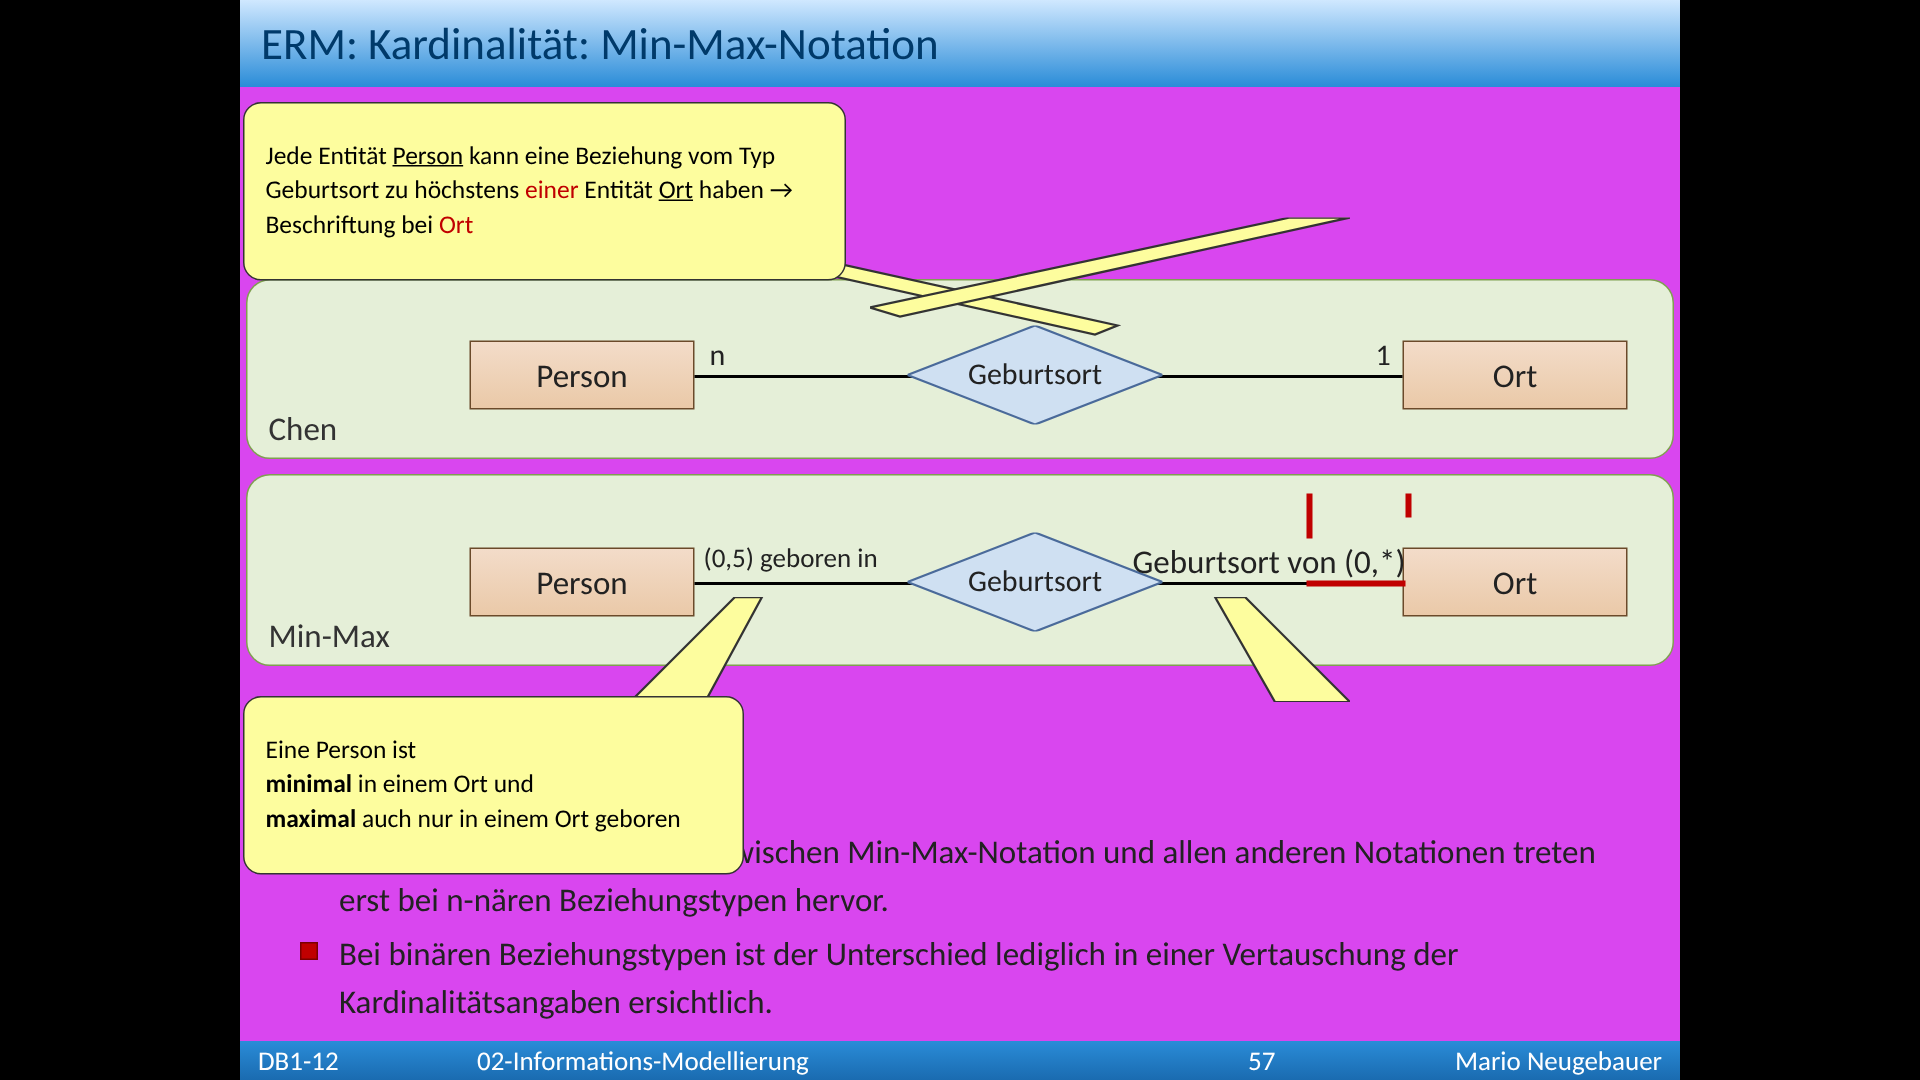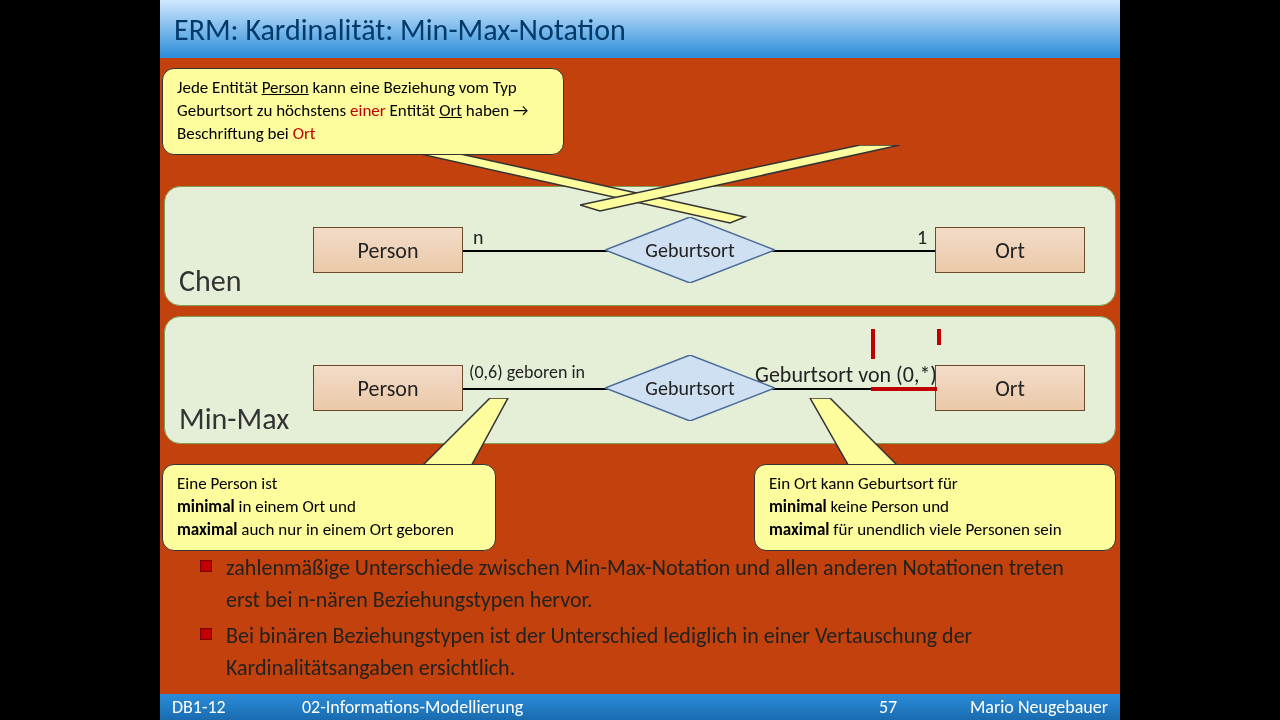--- a/index.html
+++ b/index.html
@@ -1,38 +1,38 @@
 <!DOCTYPE html>
 <html><head>
 <meta charset="utf-8">
 <style>
   * { box-sizing: border-box; margin: 0; padding: 0; }
   body { width: 1280px; height: 720px; background: #000; font-family: Calibri, Arial, sans-serif; overflow: hidden; }
-  .slide { position: absolute; left: 160px; top: 0; width: 960px; height: 720px; background: #c2410c; }
+  .slide { position: absolute; left: 160px; top: 0; width: 960px; height: 720px; background: #d946ef; }
   .title-bar { height: 58px; background: linear-gradient(to bottom, #d0e8ff 0%, #2a8cd8 100%); display: flex; align-items: center; padding-left: 14px; }
   .title { font-size: 30px; color: #003a6a; font-weight: 400; }
   .content { position: relative; width: 100%; height: calc(100% - 58px - 26px); }
-  .footer { position: absolute; bottom: 0; left: 0; right: 0; height: 26px; background: linear-gradient(to bottom, #2a8cd8, #1a6bb0); color: #fff; display: flex; align-items: center; font-size: 18px; padding: 0 12px; }
+  .footer { position: absolute; bottom: 0; left: 0; right: 0; height: 26px; background: linear-gradient(to bottom, #2a8cd8, #1a6bb0); color: #fff; display: flex; align-items: center; font-size: 18px; padding: 0 12px; gap: 16px; }
   .footer .ft-left { flex: 0 0 130px; }
   .footer .ft-mid { flex: 1; }
-  .footer .ft-page { flex: 0 0 80px; text-align: center; }
+  .footer .ft-page { flex: 0 0 80px; }
   .footer .ft-auth { flex: 0 0 180px; text-align: right; }
 
   .callout {
     position: absolute; background: #fdfd9e; border: 1.5px solid #333; border-radius: 12px;
-    padding: 8px 14px; font-size: 17px; line-height: 1.35; z-index: 5;
+    padding: 24px 14px; font-size: 17px; line-height: 1.35; z-index: 5;
   }
   .callout .ul { text-decoration: underline; }
   .callout .red { color: #c00000; }
 
   .panel {
     position: absolute; left: 4px; right: 4px; background: #e5efd8; border: 1.5px solid #7fa050;
     border-radius: 16px; padding: 12px;
   }
-  .panel-label { position: absolute; left: 14px; bottom: 6px; font-size: 30px; color: #333; }
+  .panel-label { position: absolute; left: 14px; bottom: 6px; font-size: 22px; color: #333; }
 
   .entity {
     position: absolute; width: 150px; height: 46px; background: linear-gradient(to bottom, #f3dcc9, #eac9a8);
     border: 1.5px solid #6b4a2a; display: flex; align-items: center; justify-content: center;
     font-size: 22px; color: #222;
   }
   .diamond {
     position: absolute; width: 170px; height: 50px;
   }
   .diamond svg { width: 100%; height: 100%; }
@@ -105,46 +105,41 @@
 
       <div class="line" style="left:298px; top:71px;width:472px;"></div>
 
       <div class="diamond" style="left:440px; top:38px; height:66px;">
         <svg viewBox="0 0 170 66">
             <polygon points="85,0 170,33 85,66 0,33" fill="#cfe0f2" stroke="#4a6a9a" stroke-width="1.5"></polygon>
           </svg>
         <div class="diamond-label">Geburtsort</div>
       </div>
 
-      <div class="edge-label" style="left:304px; top:44px; font-size:18px;">(0,6) geboren in</div>
+      <div class="edge-label" style="left:304px; top:44px; font-size:18px;">(0,5) geboren in</div>
       <div class="edge-label" style="left:590px; top:44px; font-size:22px;">Geburtsort von (0,*)</div>
 
       <div class="redmark" style="left:706px; top:12px; width:0; height:30px; border-width:0 0 0 4px;"></div>
       <div class="redmark" style="left:706px; top:70px; width:66px; height:0; border-width:4px 0 0 0;"></div>
       <div class="redmark" style="left:772px; top:12px; width:0; height:16px; border-width:0 0 0 4px;"></div>
     </div>
 
     <svg class="tail" style="left:260px; top:340px; width:110px; height:70px;">
       <polygon points="0,70 50,70 88,0 70,0" fill="#fdfd9e" stroke="#333" stroke-width="1.5"></polygon>
     </svg>
     <svg class="tail" style="left:620px; top:340px; width:120px; height:70px;">
       <polygon points="70,70 120,70 50,0 30,0" fill="#fdfd9e" stroke="#333" stroke-width="1.5"></polygon>
     </svg>
 
     <div class="callout" style="left:2px; top:406px; width:334px;">
       <span>Eine Person ist</span><br>
       <b>minimal</b><span> in einem Ort und</span><br>
       <b>maximal</b><span> auch nur in einem Ort geboren</span>
     </div>
 
-    <div class="callout" style="left:594px; top:406px; width:362px;">
-      <span>Ein Ort kann Geburtsort für</span><br>
-      <b>minimal</b><span> keine Person und</span><br>
-      <b>maximal</b><span> für unendlich viele Personen sein</span>
-    </div>
 
     <div class="bullets">
       <div class="b">
           <div class="sq"></div>
           <div>zahlenmäßige Unterschiede zwischen Min-Max-Notation und allen anderen Notationen treten erst bei n-nären Beziehungstypen hervor.</div>
         </div>
       <div class="b">
           <div class="sq"></div>
           <div>Bei binären Beziehungstypen ist der Unterschied lediglich in einer Vertauschung der Kardinalitätsangaben ersichtlich.</div>
         </div>

